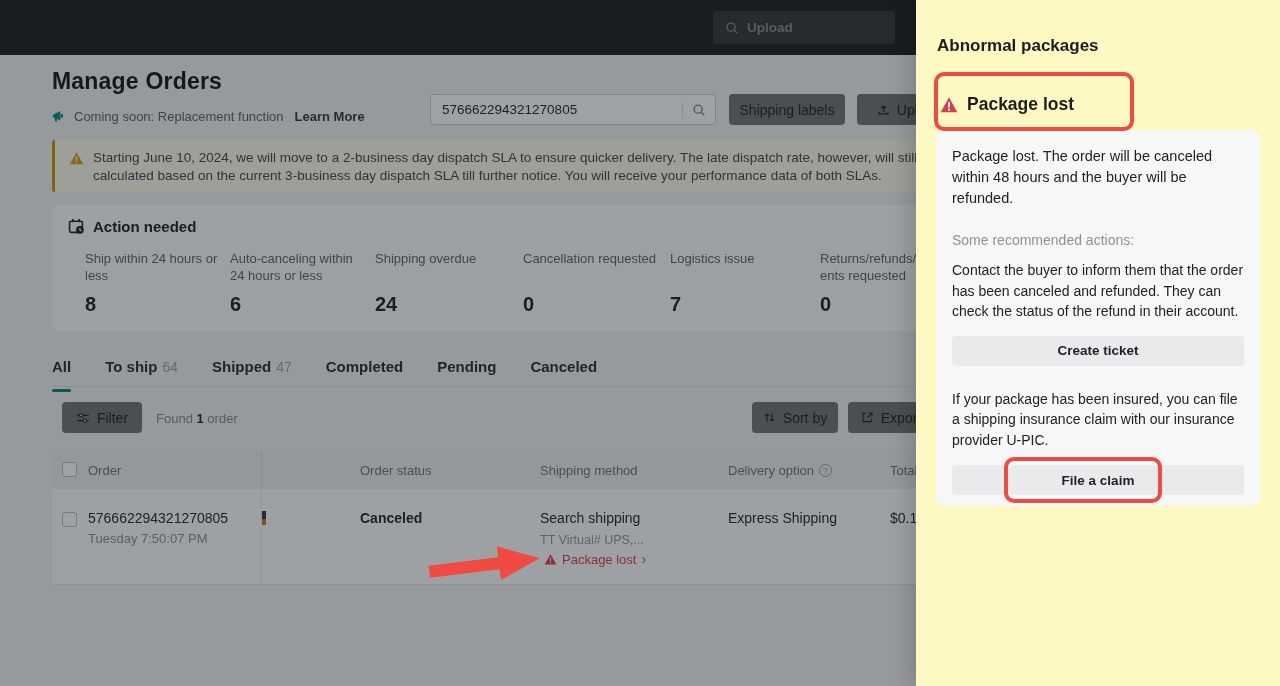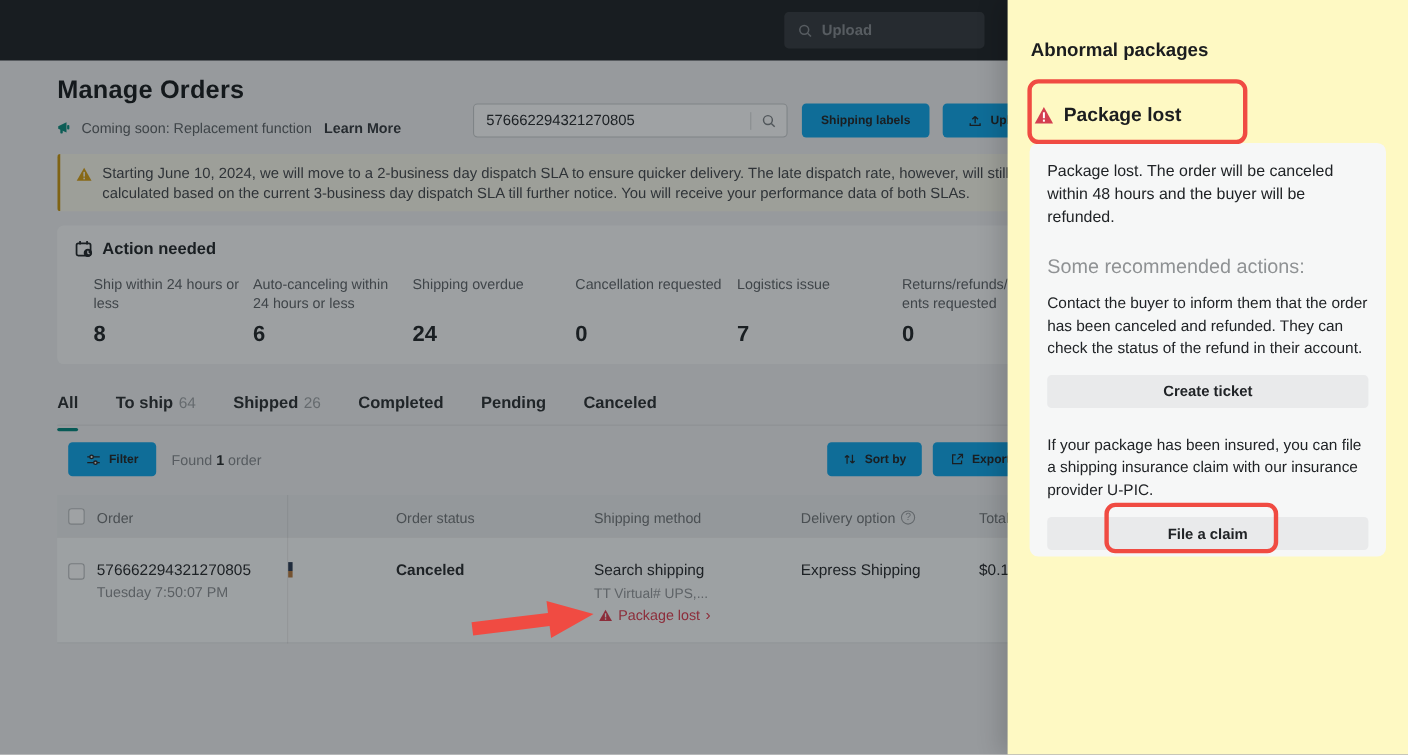--- a/index.html
+++ b/index.html
@@ -16,21 +16,21 @@
   
   .page-title { position:absolute; left:52px; top:68px; font-size:23px; font-weight:700; color:#17191c; letter-spacing:.2px; }
   .coming-soon { position:absolute; left:52px; top:109px; font-size:13px; color:#5d6165; display:flex; align-items:center; gap:7px; }
   .coming-soon .learn-more { color:#34383c; font-weight:600; margin-left:4px; cursor:pointer; }
 
   .order-search { position:absolute; left:430px; top:94px; width:286px; height:31px; background:#fdfdfd; border:1px solid #c9cbcd; border-radius:4px; display:flex; align-items:center; }
   .order-search input { flex:1; border:0; outline:0; background:transparent; font-family:inherit; font-size:13.5px; color:#26282b; padding:0 8px 0 11px; min-width:0; }
   .order-search .divider { width:1px; height:16px; background:#d9dadb; }
   .order-search .mag { padding:0 9px; display:flex; align-items:center; cursor:pointer; }
 
-  .btn { display:inline-flex; align-items:center; justify-content:center; gap:7px; background:#0ea5e9; border:none; border-radius:4px; font-family:inherit; font-size:11px; font-weight:700; color:#202326; cursor:pointer; }
+  .btn { display:inline-flex; align-items:center; justify-content:center; gap:7px; background:#737373; border:none; border-radius:4px; font-family:inherit; font-size:14px; font-weight:400; color:#202326; cursor:pointer; }
   .btn-shipping-labels { position:absolute; left:729px; top:94px; width:116px; height:31px; }
   .btn-upload { position:absolute; left:857px; top:94px; width:104px; height:31px; }
 
   
   .banner { position:absolute; left:52px; top:140px; width:1180px; height:52px; background:#fbf8ec; border-left:3px solid #c9940d; border-radius:3px; display:flex; align-items:flex-start; padding:9px 14px 0 14px; gap:9px; }
   .banner .txt { font-size:13.5px; line-height:18px; color:#44474a; width:845px; }
   .banner svg { margin-top:2px; flex:0 0 auto; }
 
   
   .action-card { position:absolute; left:52px; top:205px; width:1180px; height:126px; background:#fafbfb; border-radius:6px; }
@@ -75,21 +75,21 @@
   
   .overlay { position:absolute; inset:0; background:rgba(18,25,31,.40); z-index:50; }
 
   
   .drawer { position:absolute; left:916px; top:0; width:428px; height:686px; background:#fef9c3; z-index:60; box-shadow:-8px 0 20px rgba(0,0,0,.15); }
   .drawer-title { position:absolute; left:21px; top:36px; font-size:17px; font-weight:700; color:#1b1d1f; }
   .drawer-close { position:absolute; right:24px; top:34px; font-size:16px; color:#55585b; cursor:pointer; line-height:1; }
   .drawer-alert-head { position:absolute; left:24px; top:94px; display:flex; align-items:center; gap:9px; font-size:17.5px; font-weight:700; color:#1b1d1f; }
   .drawer-card { position:absolute; left:20px; top:130px; width:324px; height:376px; background:#f6f7f7; border-radius:8px; padding:16px; }
   .drawer-card .body { font-size:14.5px; line-height:21px; color:#202326; }
-  .drawer-card .rec { margin-top:23px; font-size:18px; color:#8f9294; }
+  .drawer-card .rec { margin-top:23px; font-size:14px; color:#8f9294; }
   .drawer-card .para { margin-top:12px; font-size:14px; line-height:20.5px; color:#202326; }
   .drawer-btn { display:block; width:100%; height:30px; margin-top:14px; background:#e9eaeb; border:none; border-radius:4px; font-family:Liberation Sans, sans-serif; font-size:13.5px; font-weight:700; color:#202326; cursor:pointer; }
   .drawer-btn.second { margin-top:15px; }
 
   
   .anno { position:absolute; border:4px solid #f04b42; border-radius:10px; z-index:100; pointer-events:none; }
   .anno-title { left:934px; top:72px; width:200px; height:59px; }
   .anno-claim { left:1004px; top:457px; width:158px; height:46px; }
   .anno-arrow { position:absolute; left:426px; top:544px; z-index:100; pointer-events:none; }
 </style>
@@ -189,21 +189,21 @@
     <div class="tab active">
         <span>All</span>
         <span class="under"></span>
       </div>
     <div class="tab">
         <span>To ship</span>
         <span class="cnt">64</span>
       </div>
     <div class="tab">
         <span>Shipped</span>
-        <span class="cnt">26</span>
+        <span class="cnt">47</span>
       </div>
     <div class="tab">
         <span>Completed</span>
       </div>
     <div class="tab">
         <span>Pending</span>
       </div>
     <div class="tab">
         <span>Canceled</span>
       </div>

